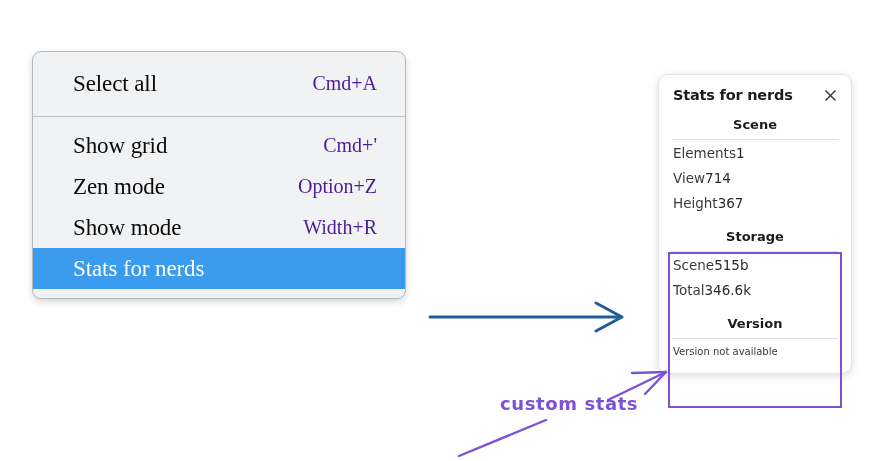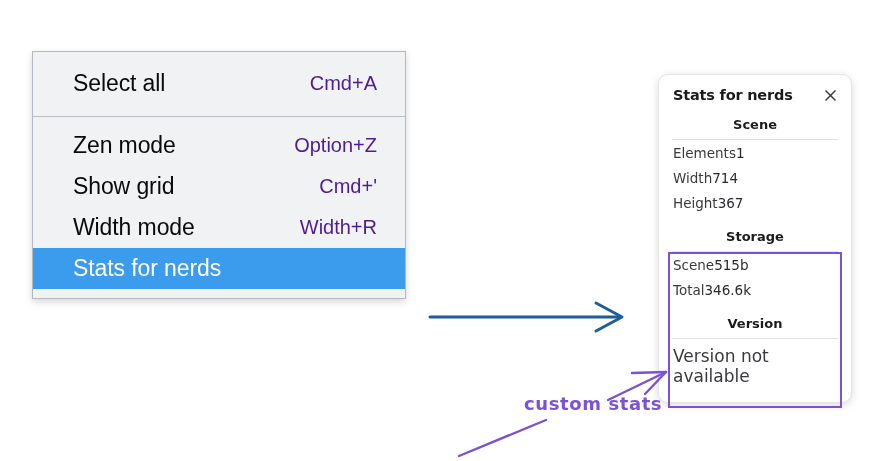--- a/index.html
+++ b/index.html
@@ -21,24 +21,25 @@
   }
 
   
   .context-menu {
     position: absolute;
     left: 32px;
     top: 51px;
     width: 374px;
     background: #f1f2f4;
     border: 1px solid #b3b9c0;
-    border-radius: 0;
+    border-radius: 9px;
     box-shadow: 0 3px 7px rgba(0,0,0,0.16);
     overflow: hidden;
     box-sizing: border-box;
+    font-family: Liberation Serif, serif;
   }
   .menu-group {
     padding: 8px 0 9px 0;
   }
   .menu-group.group-top {
     padding: 11px 0 12px 0;
   }
   .menu-sep {
     height: 1px;
     background: #b9bfc6;
@@ -128,21 +129,21 @@
     align-items: center;
     padding: 5px 14px 4px 14px;
     font-size: 13.5px;
     color: #3a3a3e;
   }
   .stat-row .v {
     color: #2a2a2e;
   }
   .plain-row {
     padding: 7px 14px 2px 14px;
-    font-size: 17px;
+    font-size: 10px;
     color: #3a3a3e;
   }
 
   
   .highlight-box {
     position: absolute;
     left: 668px;
     top: 252px;
     width: 174px;
     height: 156px;
@@ -162,50 +163,49 @@
   .anno-label {
     position: absolute;
     left: 500px;
     top: 393px;
     font-family: "DejaVu Sans", sans-serif;
     font-size: 18px;
     font-weight: bold;
     color: #7b52d6;
     letter-spacing: 0.6px;
     white-space: nowrap;
-    margin-left: 24px;
   }
 </style>
 </head>
 <body>
 
 <div class="stage">
 
   <div class="context-menu">
 
     <div class="menu-group group-top">
       <div class="menu-item">
         <span class="label">Select all</span>
         <span class="shortcut">Cmd+A</span>
       </div>
     </div>
 
     <div class="menu-sep"></div>
 
     <div class="menu-group">
       <div class="menu-item">
+        <span class="label">Show grid</span>
+        <span class="shortcut">Cmd+'</span>
+      </div>
+      <div class="menu-item">
         <span class="label">Zen mode</span>
         <span class="shortcut">Option+Z</span>
       </div>
       <div class="menu-item">
-        <span class="label">Show grid</span>
-        <span class="shortcut">Cmd+'</span>
-      </div>
-      <div class="menu-item">
-        <span class="label">Width mode</span>
+        <span class="label">Show mode</span>
         <span class="shortcut">Width+R</span>
       </div>
       <div class="menu-item selected">
         <span class="label">Stats for nerds</span>
       </div>
     </div>
 
   </div>
 
   <div class="stats-panel">
@@ -219,21 +219,21 @@
     </div>
 
     <div>
       <div class="section-head">Scene</div>
       <div class="section-rule"></div>
       <div class="stat-row">
         <span class="k">Elements</span>
         <span class="v">1</span>
       </div>
       <div class="stat-row">
-        <span class="k">Width</span>
+        <span class="k">View</span>
         <span class="v">714</span>
       </div>
       <div class="stat-row">
         <span class="k">Height</span>
         <span class="v">367</span>
       </div>
     </div>
 
     <div>
       <div class="section-head">Storage</div>

